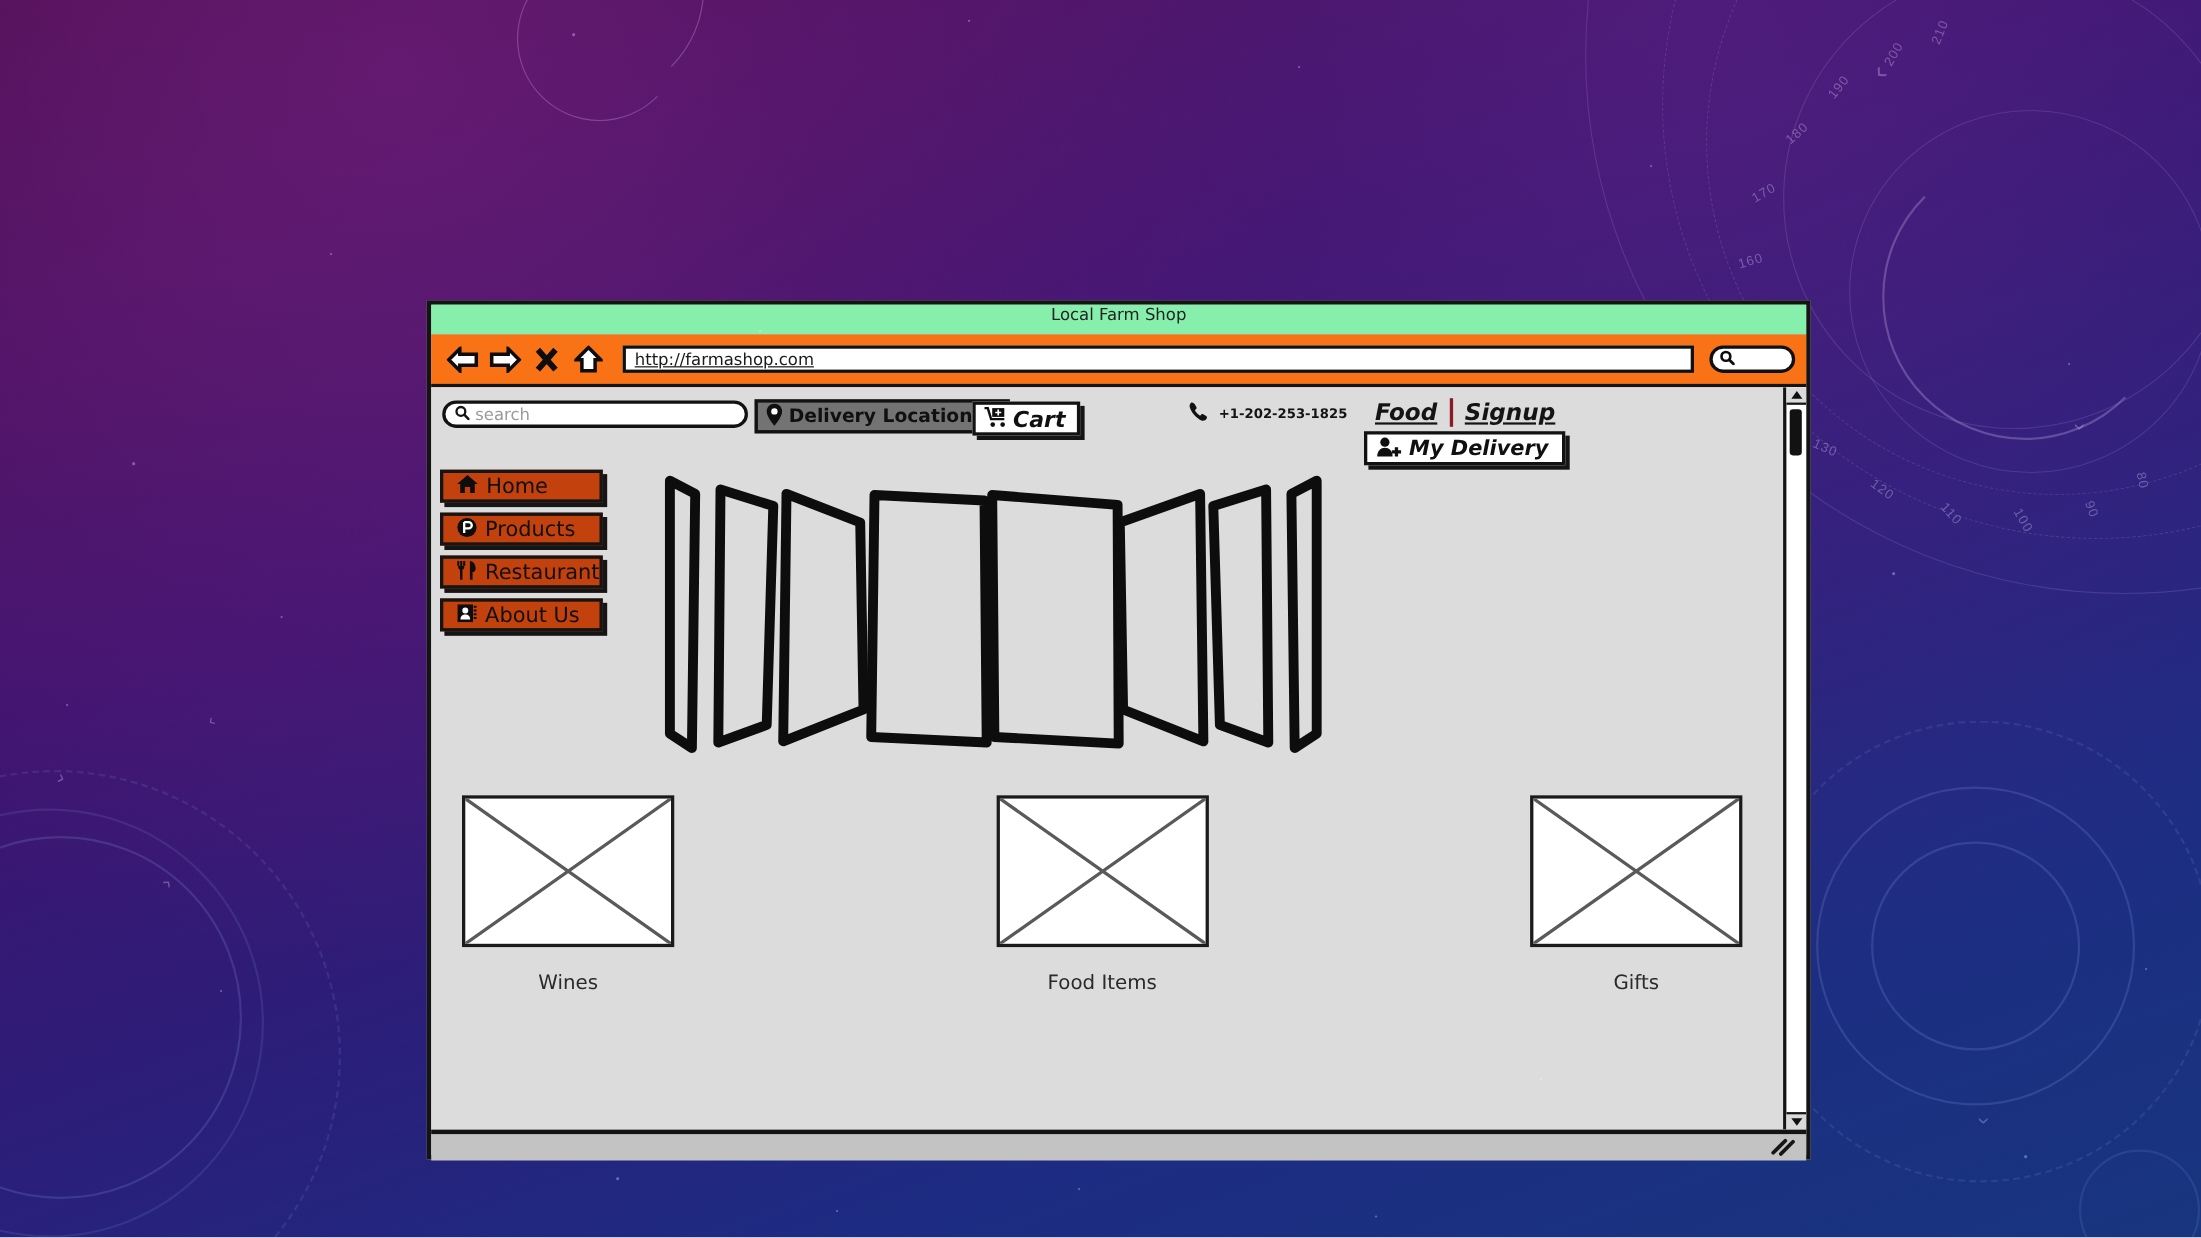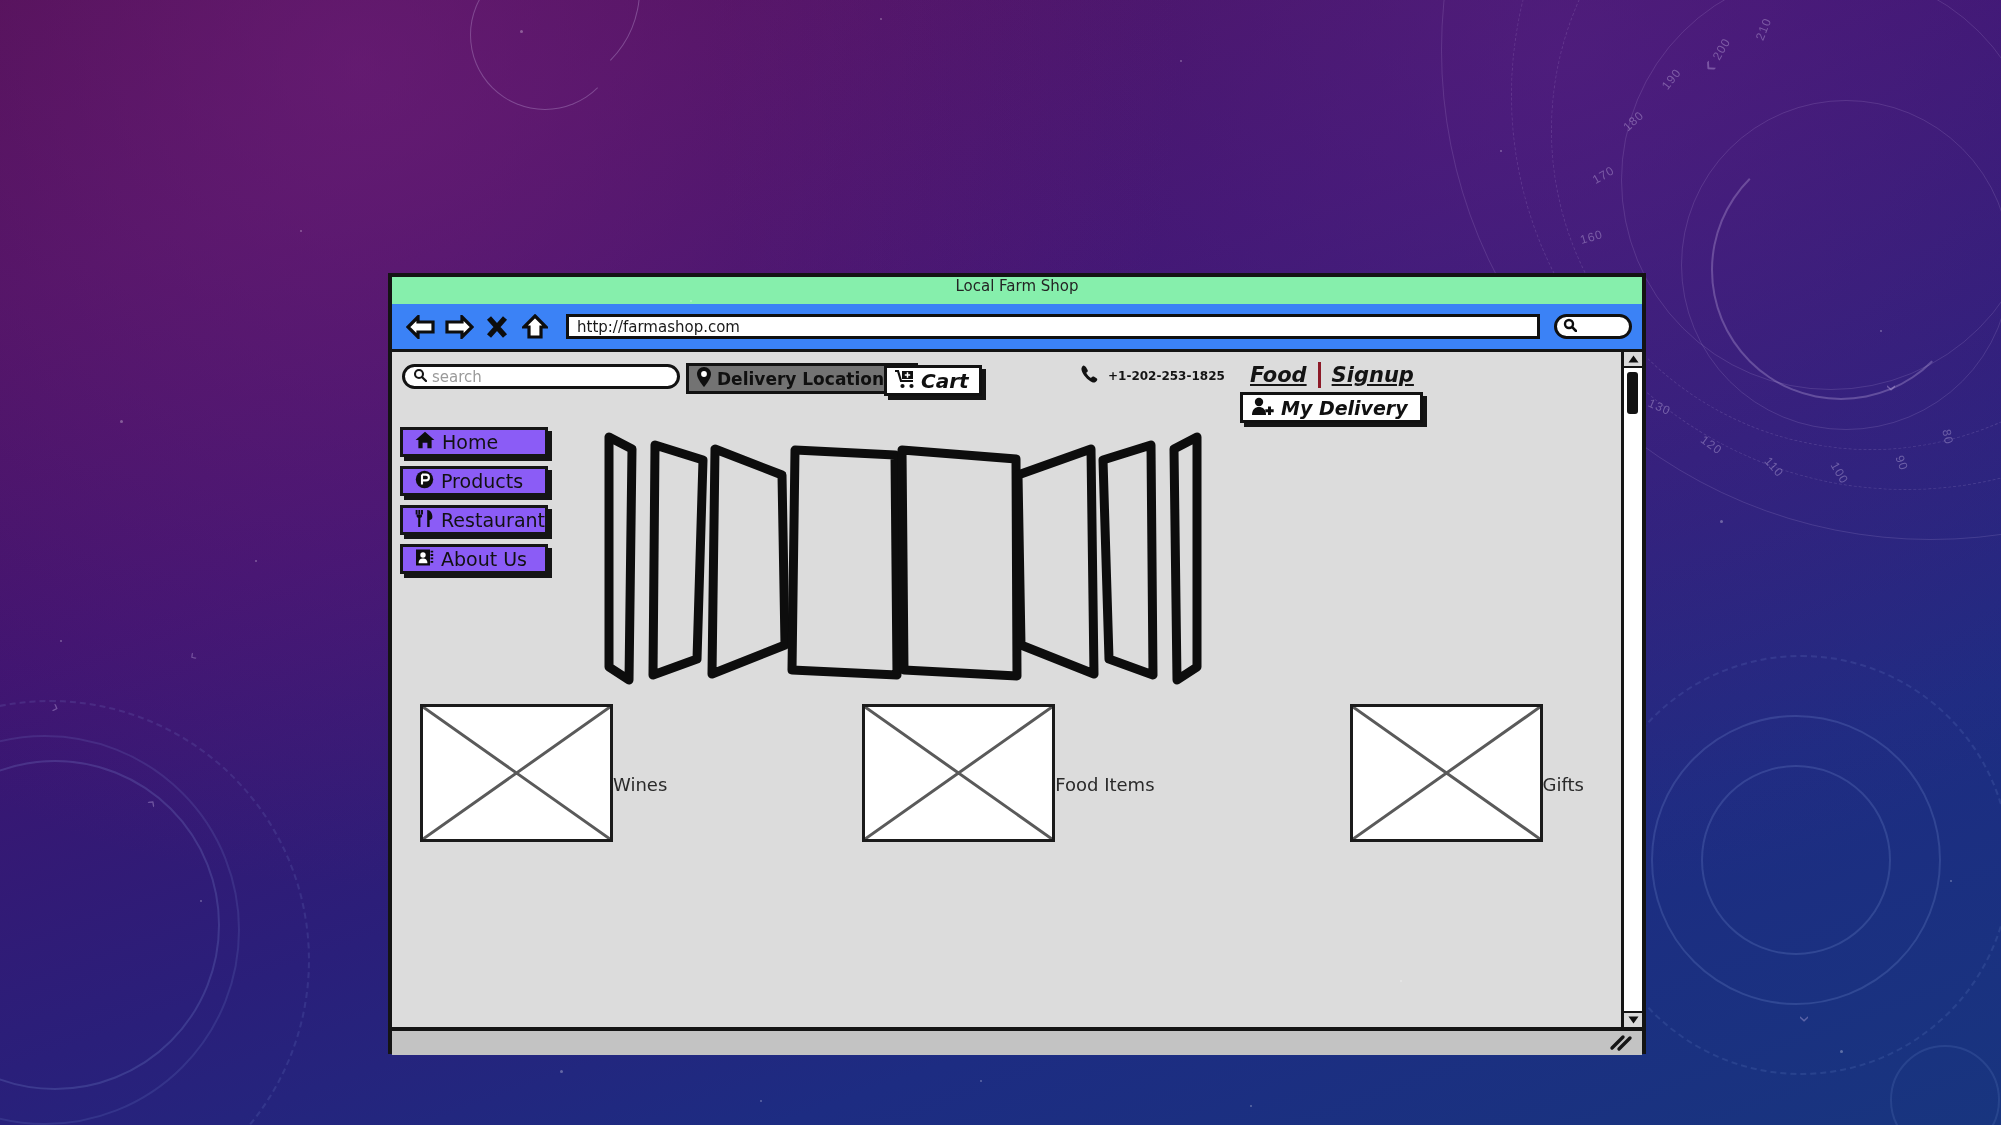--- a/index.html
+++ b/index.html
@@ -99,24 +99,25 @@
   }
   #titlebar-label {
     font-size: 15px; color: #242424;
     font-family: "DejaVu Sans", sans-serif;
   }
 
   
   #navbar {
     position: relative;
     height: 48px;
-    background: #3b82f6;
+    background: #f97316;
     display: flex; align-items: center;
     padding: 0 8px 0 12px;
     border-bottom: 3px solid #141414;
+    text-decoration: underline;
   }
   .navicon {
     width: 34px; height: 32px;
     display: flex; align-items: center; justify-content: center;
     margin-right: 4px;
   }
   .navicon svg { display: block; }
 
   #urlbar {
     flex: 1;
@@ -259,21 +260,21 @@
   }
 
   
   #sidebar {
     position: absolute;
     left: 8px; top: 75px;
     width: 148px;
   }
   .nav-item {
     height: 30px;
-    background: #8b5cf6;
+    background: #c2410c;
     border: 3px solid #151515;
     box-shadow: 4px 4px 0 #151515;
     margin-bottom: 9px;
     display: flex; align-items: center;
     padding-left: 12px;
   }
   .nav-label {
     font-size: 19px; color: #111111;
     margin-left: 7px;
     font-family: "DejaVu Sans", sans-serif;
@@ -291,21 +292,21 @@
   
   #thumb-row {
     position: absolute;
     left: 10px; top: 352px;
     width: 1200px;
     display: flex;
     justify-content: space-between;
     padding: 0 18px;
   }
   .thumb-cell {
-    display: flex; flex-direction: row; align-items: center;
+    display: flex; flex-direction: column; align-items: center; margin-top: 19px;
   }
   .thumb-box {
     width: 193px; height: 138px;
     background: #ffffff;
     border: 3px solid #1b1b1b;
     position: relative;
   }
   .thumb-box svg { position: absolute; left: 0; top: 0; }
   .thumb-caption {
     margin-top: 22px;

